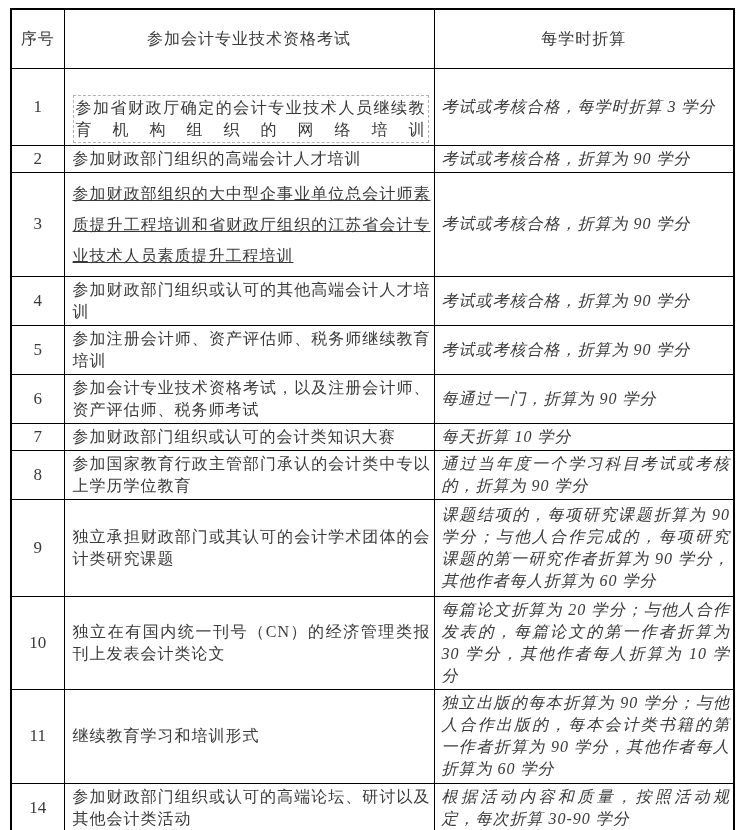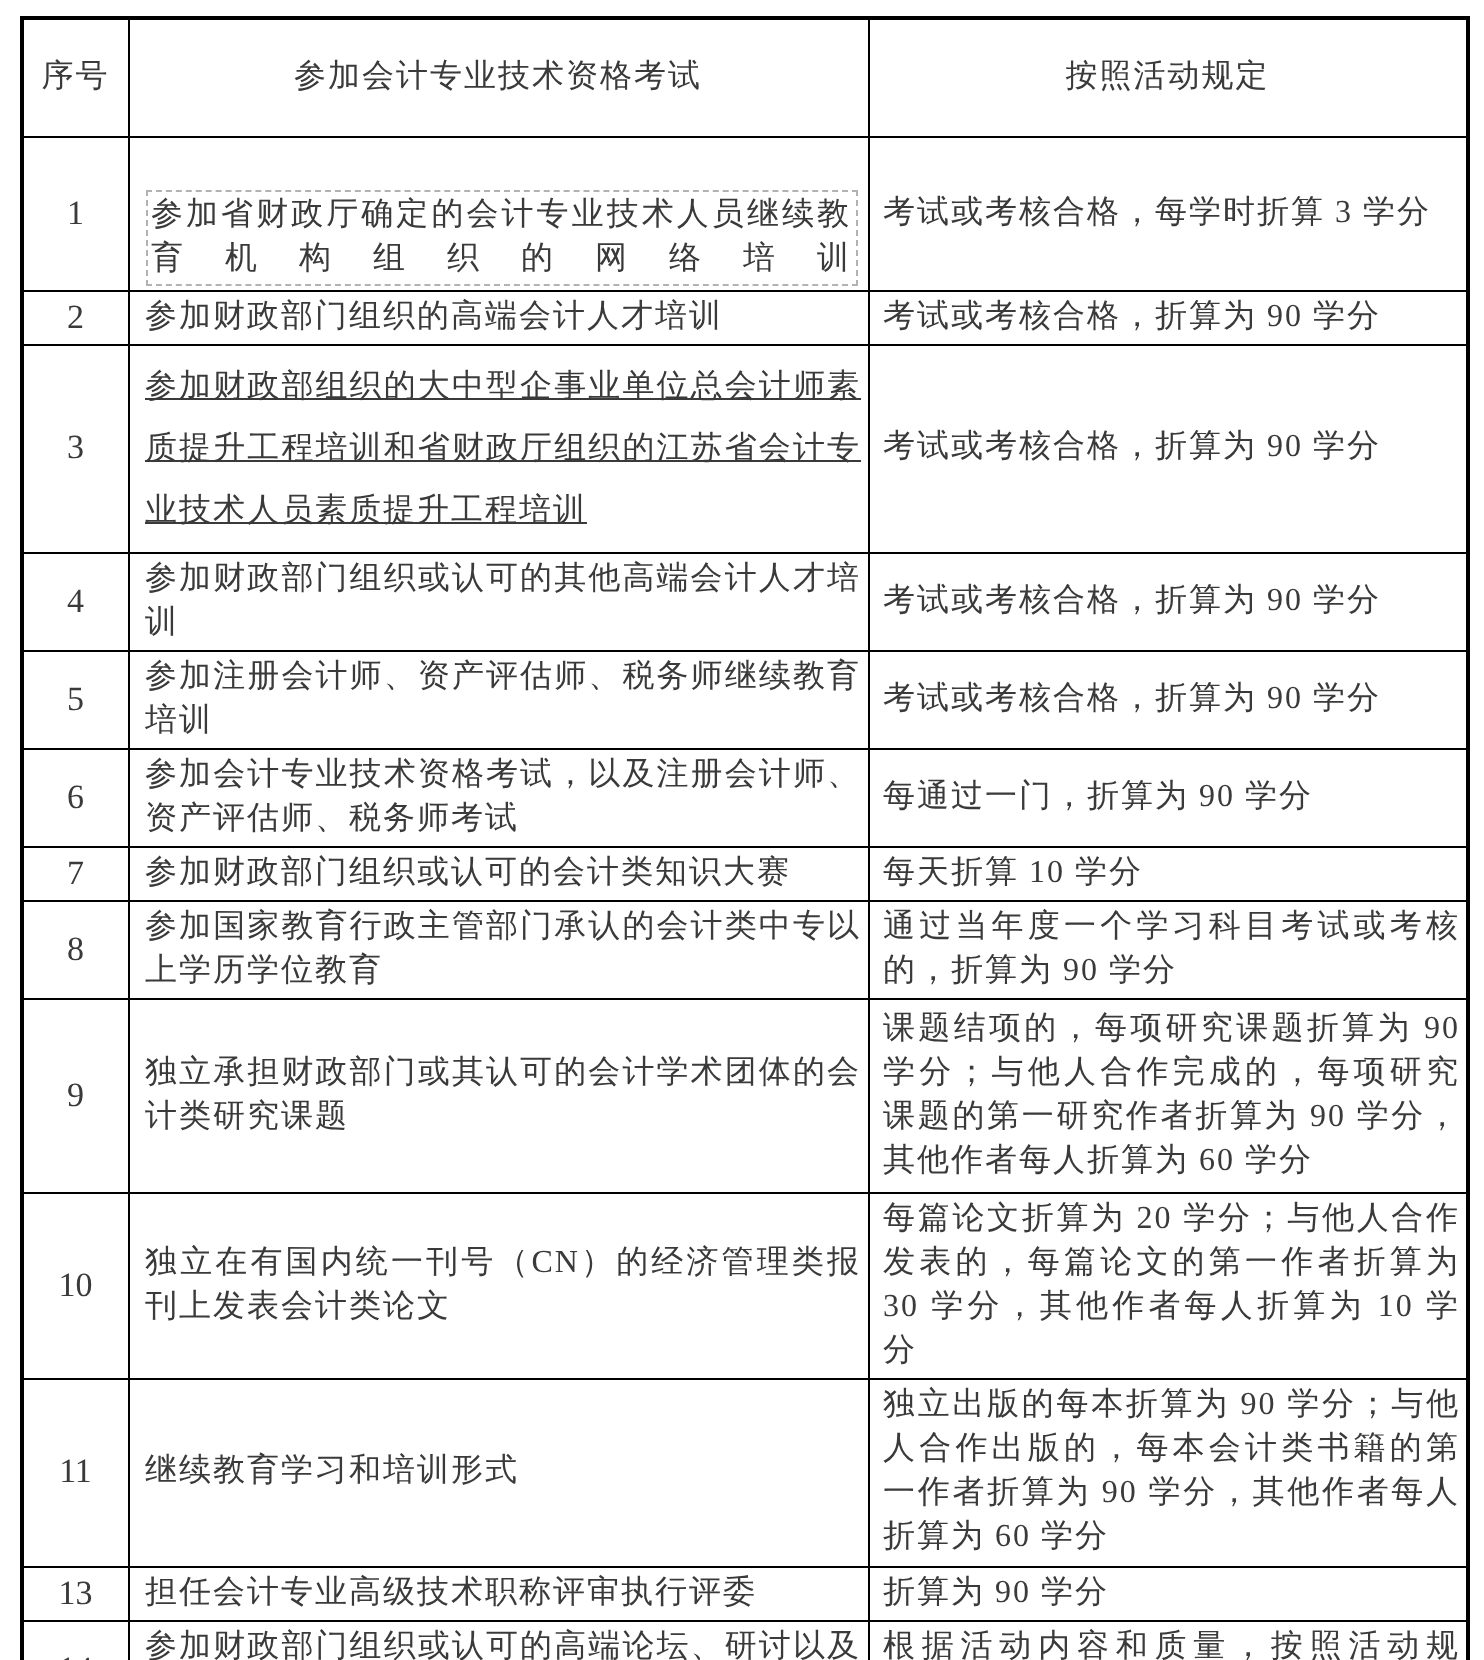--- a/index.html
+++ b/index.html
@@ -55,20 +55,21 @@
   td.form {
     text-align: justify;
     line-height: 22px;
     padding: 2px 3px 2px 8px;
   }
   td.form.lh31 { line-height: 31px; text-decoration: underline; }
   td.std {
     text-align: justify;
     line-height: 22px;
     padding: 2px 3px 2px 7px;
+    font-style: italic;
   }
   span.sel-box {
     display: inline-block;
     width: 350px;
     border: 1px dashed #b2b2b2;
     padding: 1px 2px;
     text-align: justify;
     text-align-last: justify;
     line-height: 22px;
     vertical-align: middle;
@@ -82,21 +83,21 @@
   <table class="credit-table">
     <colgroup>
       <col class="c1">
       <col class="c2">
       <col class="c3">
     </colgroup>
     <thead>
       <tr style="height:59px;">
         <th class="hdr">序号</th>
         <th class="hdr">参加会计专业技术资格考试</th>
-        <th class="hdr">按照活动规定</th>
+        <th class="hdr">每学时折算</th>
       </tr>
     </thead>
     <tbody>
       <tr style="height:53px;">
         <td class="num">1</td>
         <td class="form">
           <span class="sel-box">参加省财政厅确定的会计专业技术人员继续教育机构组织的网络培训</span>
         </td>
         <td class="std">考试或考核合格，每学时折算 3 学分</td>
       </tr>
@@ -143,25 +144,20 @@
       <tr style="height:88px;">
         <td class="num">10</td>
         <td class="form">独立在有国内统一刊号（CN）的经济管理类报刊上发表会计类论文</td>
         <td class="std">每篇论文折算为 20 学分；与他人合作发表的，每篇论文的第一作者折算为 30 学分，其他作者每人折算为 10 学分</td>
       </tr>
       <tr style="height:94px;">
         <td class="num">11</td>
         <td class="form">继续教育学习和培训形式</td>
         <td class="std">独立出版的每本折算为 90 学分；与他人合作出版的，每本会计类书籍的第一作者折算为 90 学分，其他作者每人折算为 60 学分</td>
       </tr>
-      <tr style="height:25px;">
-        <td class="num">13</td>
-        <td class="form">担任会计专业高级技术职称评审执行评委</td>
-        <td class="std">折算为 90 学分</td>
-      </tr>
       <tr style="height:45px;">
         <td class="num">14</td>
         <td class="form">参加财政部门组织或认可的高端论坛、研讨以及其他会计类活动</td>
         <td class="std">根据活动内容和质量，按照活动规定，每次折算 30-90 学分</td>
       </tr>
     </tbody>
   </table>
 </div>
 
 </body></html>

